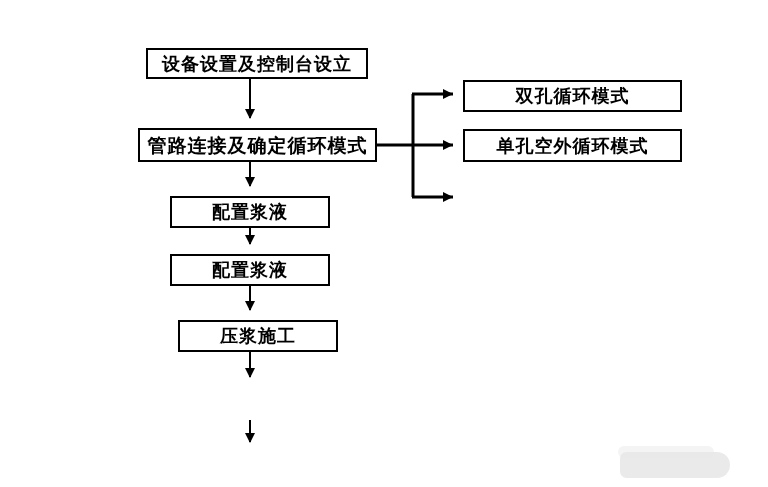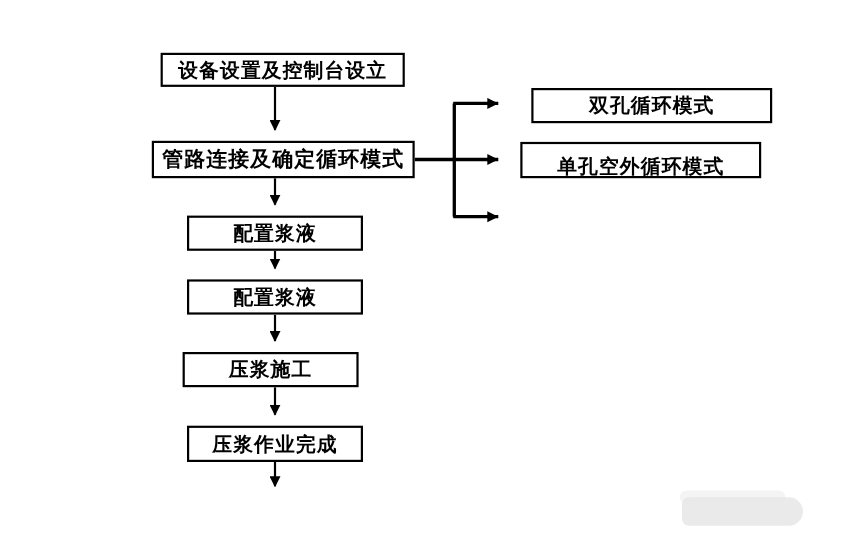--- a/index.html
+++ b/index.html
@@ -33,26 +33,26 @@
   }
   .node .node-label {
     display: block;
     line-height: 1;
   }
   
   .n-setup      { left: 146px; top: 48px;  width: 222px; height: 31px; font-size: 18px; }
   .n-pipe       { left: 138px; top: 128px; width: 239px; height: 34px; font-size: 19px; }
   .n-slurry     { left: 170px; top: 196px; width: 160px; height: 32px; font-size: 18px; }
   .n-debug      { left: 170px; top: 254px; width: 160px; height: 32px; font-size: 18px; }
-  .n-grout      { left: 166px; top: 320px; width: 160px; height: 32px; font-size: 18px; }
+  .n-grout      { left: 178px; top: 320px; width: 160px; height: 32px; font-size: 18px; }
   .n-done       { left: 170px; top: 387px; width: 160px; height: 33px; font-size: 18px; }
   .n-next       { left: 170px; top: 452px; width: 160px; height: 33px; font-size: 18px; }
   
-  .n-mode1 { left: 463px; top: 80px;  width: 219px; height: 32px; font-size: 18px; margin-left: 20px; }
-  .n-mode2 { left: 473px; top: 129px; width: 219px; height: 33px; font-size: 18px; align-items: flex-end; }
+  .n-mode1 { left: 463px; top: 80px;  width: 219px; height: 32px; font-size: 18px; }
+  .n-mode2 { left: 463px; top: 129px; width: 219px; height: 33px; font-size: 18px; }
   .n-mode3 { left: 463px; top: 179px; width: 219px; height: 33px; font-size: 18px; }
 
   .edge-svg {
     position: absolute;
     left: 0;
     top: 0;
     width: 768px;
     height: 487px;
     pointer-events: none;
   }
@@ -138,23 +138,20 @@
   </div>
 
   <div class="node n-debug">
     <span class="node-label">配置浆液</span>
   </div>
 
   <div class="node n-grout">
     <span class="node-label">压浆施工</span>
   </div>
 
-  <div class="node n-done">
-    <span class="node-label">压浆作业完成</span>
-  </div>
 
 
   <div class="node n-mode1">
     <span class="node-label">双孔循环模式</span>
   </div>
 
   <div class="node n-mode2">
     <span class="node-label">单孔空外循环模式</span>
   </div>
 

